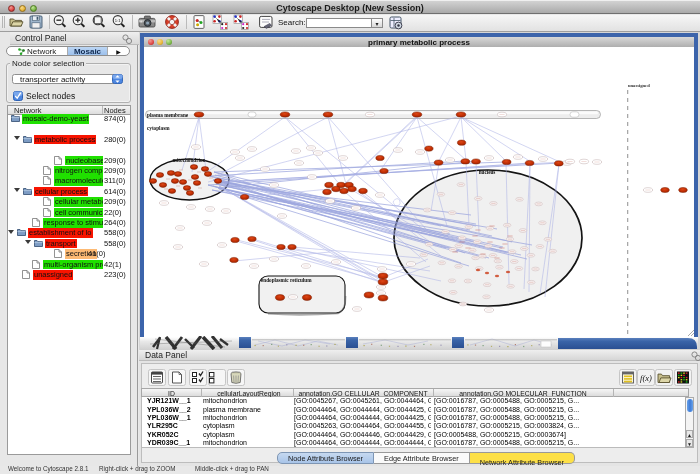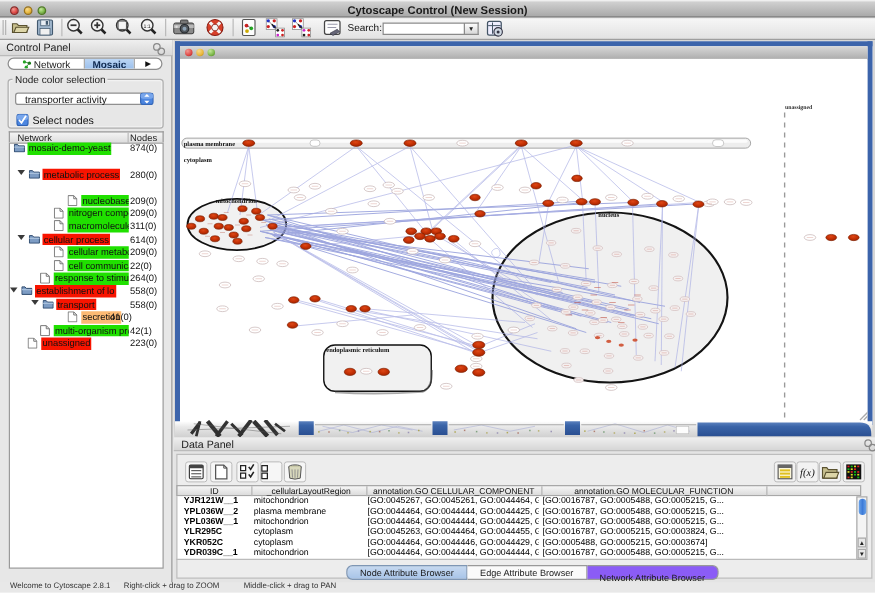--- a/index.html
+++ b/index.html
@@ -2,21 +2,21 @@
 <html><head><meta charset="utf-8"><style>
 * { margin:0; padding:0; box-sizing:border-box; }
 body { width:700px; height:474px; font-family:"Liberation Sans", sans-serif; background:#e8e8e8; position:relative; overflow:hidden; }
 .abs { position:absolute; }
 </style></head><body>
 
 <div class="abs" style="left:0;top:0;width:700px;height:14px;background:linear-gradient(#d2d2d2,#a9a9a9);border-bottom:1px solid #6f6f6f;border-top:1px solid #efefef">
   <div class="abs" style="left:8px;top:3.5px;width:7px;height:7px;border-radius:50%;background:radial-gradient(circle at 35% 30%, #f29a93, #df4744 60%, #9c201e);border:0.5px solid #8a2725"></div>
   <div class="abs" style="left:19px;top:3.5px;width:7px;height:7px;border-radius:50%;background:radial-gradient(circle at 35% 30%, #f7d98c, #e9b73a 60%, #a97c14);border:0.5px solid #97711b"></div>
   <div class="abs" style="left:30px;top:3.5px;width:7px;height:7px;border-radius:50%;background:radial-gradient(circle at 35% 30%, #c4e89a, #7ab648 60%, #48771c);border:0.5px solid #4f7a23"></div>
-  <div class="abs" style="left:0;top:2px;width:700px;text-align:center;font-size:9px;font-weight:bold;color:#1a1a1a">Cytoscape Control (New Session)</div>
+  <div class="abs" style="left:0;top:2px;width:700px;text-align:center;font-size:9px;font-weight:bold;color:#1a1a1a">Cytoscape Desktop (New Session)</div>
 </div>
 
 <div class="abs" style="left:0;top:15px;width:700px;height:17px;background:linear-gradient(#f6f6f6,#e2e2e2);border-bottom:1px solid #9e9e9e"></div>
 <svg style="position:absolute;left:0;top:0" width="700" height="32" viewBox="0 0 700 32">
     <line x1="2.5" y1="16" x2="2.5" y2="28" stroke="#b5b5b5" stroke-width="1"></line>
     <line x1="4.5" y1="16" x2="4.5" y2="28" stroke="#b5b5b5" stroke-width="1"></line>
     <g transform="translate(16,22)">
 <path d="M-6 4 L-6 -3 L-2.5 -3 L-1.2 -1.6 L5.5 -1.6 L5.5 4 Z" fill="#c8c08e" stroke="#5a5230" stroke-width="0.9"></path>
 <path d="M-5 4 L-3.2 -0.2 L7 -0.2 L5.2 4 Z" fill="#ddd6a8" stroke="#5a5230" stroke-width="0.9"></path>
     </g>
@@ -117,21 +117,21 @@
 <div style="position:absolute;left:372px;top:18px;width:11px;height:10px;background:linear-gradient(#fdfdfd,#d8d8d8);border:1px solid #8a8a8a;border-left:none;font-size:6px;color:#222;text-align:center;line-height:10px">▾</div>
 <svg style="position:absolute;left:388px;top:15px" width="16" height="16" viewBox="0 0 16 16">
 <rect x="2" y="2" width="11" height="11" rx="1.5" fill="#eef" stroke="#456" stroke-width="1"></rect>
 <line x1="2.5" y1="5.5" x2="12.5" y2="5.5" stroke="#456" stroke-width="0.8"></line>
 <line x1="6" y1="3" x2="6" y2="12" stroke="#456" stroke-width="0.8"></line>
 <circle cx="10.5" cy="10.5" r="3.4" fill="#cfd8e2" stroke="#334" stroke-width="0.9"></circle>
 <circle cx="10.5" cy="10.5" r="1.2" fill="#334"></circle>
 </svg>
 
 <div class="abs" style="left:0;top:32px;width:138px;height:434px;background:#e7e7e7;border-right:1px solid #9a9a9a">
-  <div class="abs" style="left:0;top:0;width:138px;height:13px;background:linear-gradient(#efefef,#d8d8d8);border-bottom:1px solid #bbb;font-size:8.5px;color:#222;line-height:13px;padding-left:5px">Control Panel</div>
+  <div class="abs" style="left:10px;top:0;width:138px;height:13px;background:linear-gradient(#efefef,#d8d8d8);border-bottom:1px solid #bbb;font-size:8.5px;color:#222;line-height:13px;padding-left:5px">Control Panel</div>
   <svg class="abs" style="left:121px;top:1px" width="12" height="12" viewBox="0 0 12 12">
       <circle cx="4.5" cy="4.5" r="2.6" fill="none" stroke="#888" stroke-width="1"></circle>
       <circle cx="8" cy="8" r="2.6" fill="none" stroke="#888" stroke-width="1"></circle>
     </svg>
 
   <div class="abs" style="left:6px;top:13.5px;width:124px;height:10.5px;border:1px solid #8d8d8d;border-radius:5px;background:#fff;overflow:hidden;display:flex">
     <div style="width:61px;height:100%;font-size:8px;line-height:9.5px;text-align:center;color:#222;border-right:1px solid #aaa">
       <svg width="7" height="7" viewBox="0 0 7 7" style="vertical-align:-1px">
           <circle cx="1.5" cy="1.5" r="1.3" fill="#2a2"></circle>
           <circle cx="5.5" cy="2.5" r="1.3" fill="#171"></circle>
@@ -286,20 +286,21 @@
       <span style="position:absolute;left:104px;top:0.6px;color:#111;font-size:7.5px;line-height:9.4px">223(0)</span>
     </div>
 </div>
 
 <div class="abs" style="left:139px;top:32px;width:561px;height:320px;background:#d6d6d6"></div>
 <div class="abs" style="left:140px;top:33px;width:558px;height:307px;border:4px solid #3c64ab;border-bottom:none;background:#fff">
   <div class="abs" style="left:0;top:0;width:550px;height:10.5px;background:linear-gradient(#d8d8d8,#aeaeae);border-bottom:1px solid #8a8a8a">
     <div class="abs" style="left:4px;top:2.2px;width:6px;height:6px;border-radius:50%;background:radial-gradient(circle at 35% 30%, #f29a93, #df4744 60%, #9c201e)"></div>
     <div class="abs" style="left:13px;top:2.2px;width:6px;height:6px;border-radius:50%;background:radial-gradient(circle at 35% 30%, #f7d98c, #e9b73a 60%, #a97c14)"></div>
     <div class="abs" style="left:22px;top:2.2px;width:6px;height:6px;border-radius:50%;background:radial-gradient(circle at 35% 30%, #c4e89a, #7ab648 60%, #48771c)"></div>
+    <div class="abs" style="left:0;top:1px;width:550px;text-align:center;font-size:8px;font-weight:bold;color:#111">primary metabolic process</div>
   </div>
 </div>
 <svg id="cv" style="position:absolute;left:144px;top:47px" width="550" height="291" viewBox="144 47 550 291">
 <defs>
       <radialGradient id="ng" cx="45%" cy="35%" r="70%">
 <stop offset="0%" stop-color="#dd4716"></stop>
         <stop offset="55%" stop-color="#c22f04"></stop>
         <stop offset="100%" stop-color="#9e2503"></stop>
 </radialGradient>
     </defs>
@@ -914,18 +915,18 @@
 
 <div class="abs" style="left:685px;top:397px;width:9px;height:51px;background:#f4f4f4;border:1px solid #aaa">
   <div class="abs" style="left:0.5px;top:1px;width:6px;height:13px;border-radius:3px;background:linear-gradient(90deg,#6aa2e8,#3d7bd8 50%,#6aa2e8)"></div>
   <div class="abs" style="left:0;top:32px;width:7px;height:8px;background:#e8e8e8;border:0.5px solid #aaa;font-size:5px;text-align:center;line-height:8px;color:#222">▲</div>
   <div class="abs" style="left:0;top:41px;width:7px;height:8px;background:#e8e8e8;border:0.5px solid #aaa;font-size:5px;text-align:center;line-height:8px;color:#222">▼</div>
 </div>
 
 <div class="abs" style="left:277px;top:451.5px;height:12.5px;display:flex;font-size:7.3px;color:#1a1a1a">
   <div style="background:linear-gradient(#c6d9f0,#a8c4e8);border:1px solid #7e96b4;border-radius:5px 0 0 5px;padding:0 10px;line-height:11px">Node Attribute Browser</div>
   <div style="background:#fafafa;border:1px solid #999;border-left:none;padding:0 10px;line-height:11px">Edge Attribute Browser</div>
-  <div style="background:#8b5cf6;border:1px solid #999;border-left:none;border-radius:0 5px 5px 0;padding:4px 10px;line-height:11px">Network Attribute Browser</div>
+  <div style="background:#fde047;border:1px solid #999;border-left:none;border-radius:0 5px 5px 0;padding:4px 10px;line-height:11px">Network Attribute Browser</div>
 </div>
 
 <div class="abs" style="left:0;top:466px;width:700px;height:8px;background:#e8e8e8"></div>
 <div class="abs" style="left:8px;top:465px;font-size:6.3px;color:#333">Welcome to Cytoscape 2.8.1</div>
 <div class="abs" style="left:99px;top:465px;font-size:6.3px;color:#333">Right-click + drag to ZOOM</div>
 <div class="abs" style="left:195px;top:465px;font-size:6.3px;color:#333">Middle-click + drag to PAN</div>
 </body></html>

